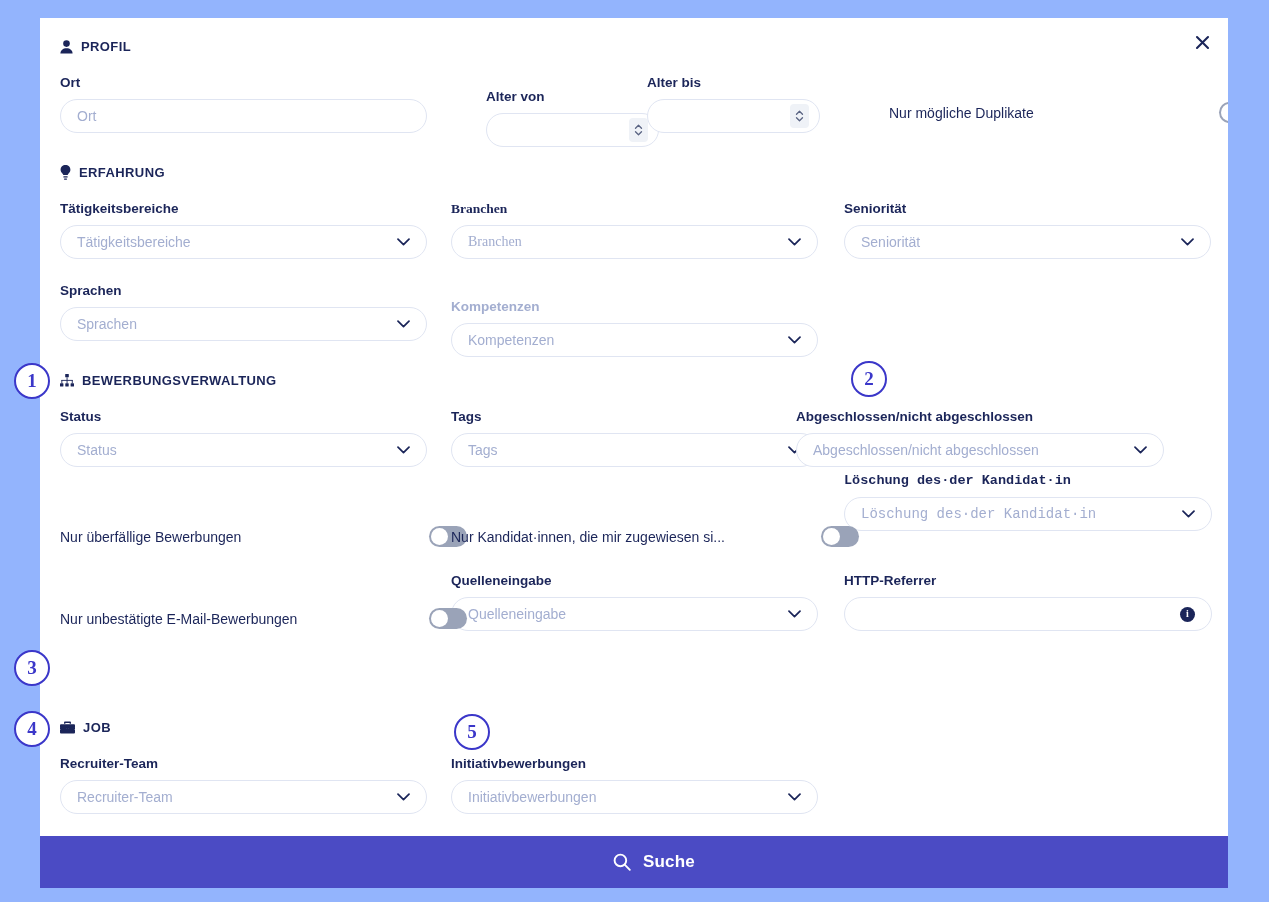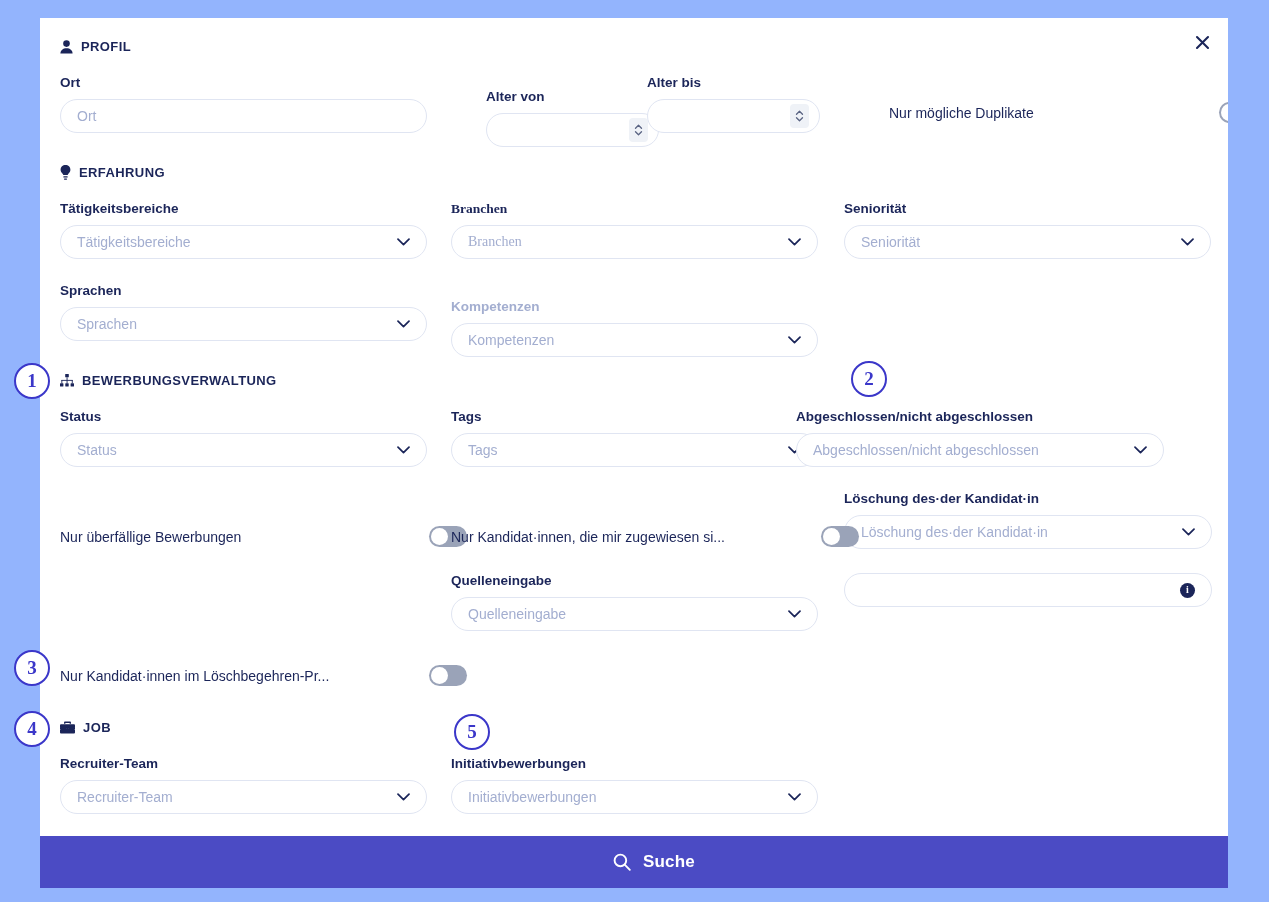--- a/index.html
+++ b/index.html
@@ -403,21 +403,21 @@
       <div class="control">
         <span class="ctext">Abgeschlossen/nicht abgeschlossen</span>
         <span class="chev">
           <svg width="13" height="8" viewBox="0 0 13 8" fill="none" stroke="currentColor" stroke-width="1.7" stroke-linecap="round" stroke-linejoin="round">
               <path d="M1 1.2 L6.5 6.6 L12 1.2"></path>
             </svg>
         </span>
       </div>
     </div>
 
-    <div class="field" style="left:804px; top:473px; width:368px;">
+    <div class="field" style="left:804px; top:455px; width:368px;font-family:Liberation Mono, monospace;">
       <span class="field-label">Löschung des·der Kandidat·in</span>
       <div class="control">
         <span class="ctext">Löschung des·der Kandidat·in</span>
         <span class="chev">
           <svg width="13" height="8" viewBox="0 0 13 8" fill="none" stroke="currentColor" stroke-width="1.7" stroke-linecap="round" stroke-linejoin="round">
               <path d="M1 1.2 L6.5 6.6 L12 1.2"></path>
             </svg>
         </span>
       </div>
     </div>
@@ -428,41 +428,42 @@
         <span class="ctext">Quelleneingabe</span>
         <span class="chev">
           <svg width="13" height="8" viewBox="0 0 13 8" fill="none" stroke="currentColor" stroke-width="1.7" stroke-linecap="round" stroke-linejoin="round">
               <path d="M1 1.2 L6.5 6.6 L12 1.2"></path>
             </svg>
         </span>
       </div>
     </div>
 
     <div class="field" style="left:804px; top:555px; width:368px;">
+      <span class="field-label">HTTP-Referrer</span>
       <div class="control">
         <span class="ctext"></span>
         <span class="info-icon">i</span>
       </div>
     </div>
 
     <div class="toggle-row" style="left:20px; top:508px; width:407px;">
       <span class="toggle-label">Nur überfällige Bewerbungen</span>
       <span class="switch"></span>
     </div>
 
     <div class="toggle-row" style="left:411px; top:508px; width:408px;">
       <span class="toggle-label">Nur Kandidat·innen, die mir zugewiesen si...</span>
       <span class="switch"></span>
     </div>
 
-
-    <div class="toggle-row" style="left:20px; top:647px; width:407px;">
-      <span class="toggle-label">Nur Kandidat·innen im Löschbegehren-Pr...</span>
+    <div class="toggle-row" style="left:20px; top:590px; width:407px;">
+      <span class="toggle-label">Nur unbestätigte E-Mail-Bewerbungen</span>
       <span class="switch"></span>
     </div>
+
 
     <div class="section-header" style="left:20px; top:702px;">
       <span class="sicon">
         <svg width="15" height="13" viewBox="0 0 15 13" fill="currentColor">
           <path d="M5.1 0.6h4.8c.6 0 1.1 .5 1.1 1.1v1.1H9.6V1.9H5.4v0.9H4V1.7c0-.6 .5-1.1 1.1-1.1z"></path>
           <rect x="0" y="3.2" width="15" height="4.2" rx="1"></rect>
           <rect x="6.2" y="6.2" width="2.6" height="2.2" rx="0.5"></rect>
           <path d="M0 7.1h6.2v0.9H0z M8.8 7.1H15v0.9H8.8z"></path>
           <rect x="0" y="8" width="15" height="4.4" rx="1"></rect>
         </svg>

